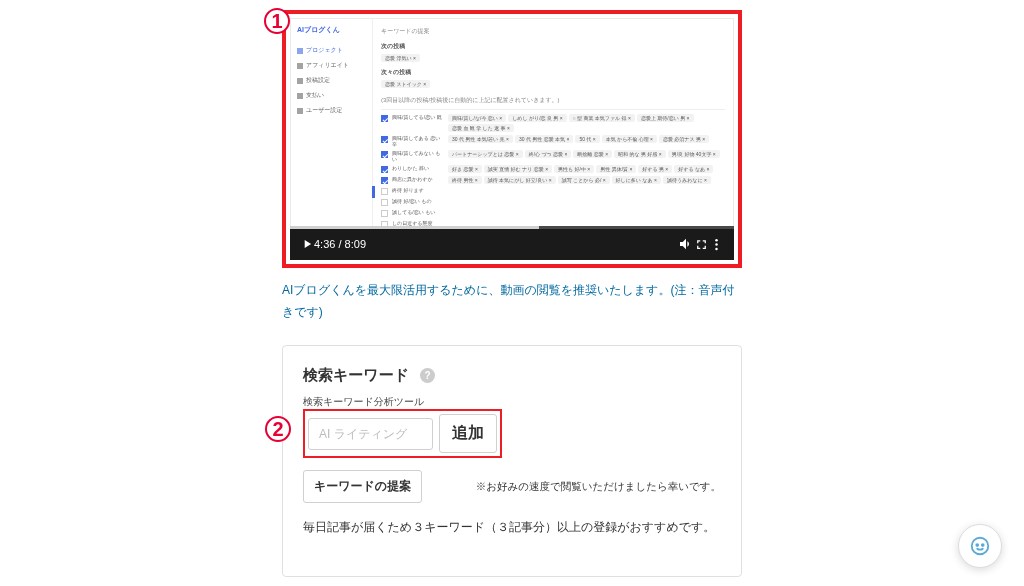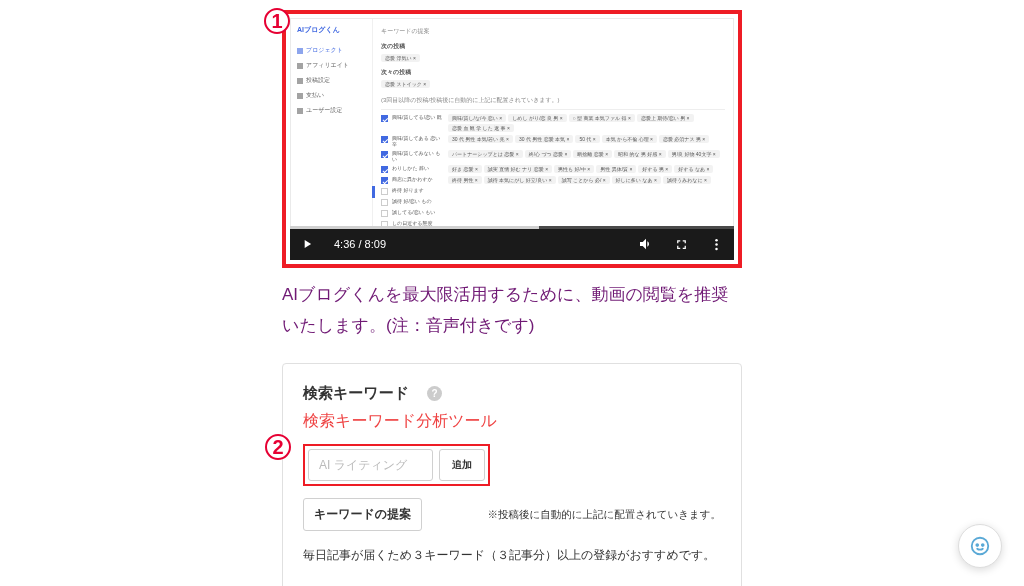--- a/index.html
+++ b/index.html
@@ -190,21 +190,21 @@
       height: 12px;
       background: #4169e1;
     }
     
     .video-controls {
       background: #1a1a1a;
       height: 32px;
       display: flex;
       align-items: center;
       padding: 0 10px;
-      gap: 20px;
+      gap: 0;
       position: relative;
     }
     .progress-bar {
       position: absolute;
       top: -2px;
       left: 0;
       right: 0;
       height: 3px;
       background: #4a4a4a;
     }
@@ -223,59 +223,59 @@
     .ctrl-spacer {
       flex: 1;
     }
     .video-time {
       color: #fff;
       font-size: 11px;
       font-family: Arial, sans-serif;
     }
     
     .video-note {
-      font-size: 17px;
-      color: #701a75;
+      font-size: 12px;
+      color: #0369a1;
       line-height: 1.8;
       margin-bottom: 4px;
     }
     
     .card {
       border: 1px solid #e0e0e0;
       border-radius: 4px;
       padding: 20px;
       margin-top: 22px;
       position: relative;
     }
     .card-title {
       font-size: 15px;
       font-weight: bold;
       color: #333;
       display: flex;
       align-items: center;
-      gap: 18px;
+      gap: 11px;
       margin-bottom: 8px;
     }
     .help-icon {
       width: 15px;
       height: 15px;
       border-radius: 50%;
       background: #ccc;
       color: #fff;
       display: inline-flex;
       align-items: center;
       justify-content: center;
       font-size: 10px;
       font-weight: bold;
     }
     .analysis-link {
-      color: #ef4444;
-      font-size: 16px;
+      color: #404040;
+      font-size: 10px;
       display: inline-block;
-      margin-bottom: 12px;
+      margin-bottom: 0;
     }
     .input-row {
       border: 2.5px solid #ee1c25;
       padding: 3px;
       display: inline-flex;
       align-items: center;
       gap: 6px;
       margin-bottom: 12px;
     }
     .keyword-input {
@@ -287,21 +287,21 @@
       color: #999;
     }
     .keyword-input::placeholder {
       color: #bbb;
     }
     .add-btn {
       background: #fff;
       border: 1px solid #d0d0d0;
       border-radius: 3px;
       padding: 8px 12px;
-      font-size: 10px;
+      font-size: 16px;
       font-weight: bold;
       color: #333;
       cursor: pointer;
     }
     .suggest-row {
       display: flex;
       justify-content: space-between;
       align-items: center;
       margin-bottom: 14px;
     }
@@ -522,21 +522,21 @@
 
       <div>
         <div class="input-row">
           <input class="keyword-input" placeholder="AI ライティング" style="">
           <button class="add-btn">追加</button>
         </div>
       </div>
 
       <div class="suggest-row">
         <button class="suggest-btn">キーワードの提案</button>
-        <span class="legend-note">※投稿後に自動的に上記に配置されていきます。</span>
+        <span class="legend-note">※お好みの速度で閲覧いただけましたら幸いです。</span>
       </div>
 
       <div class="instruction">
         <div>毎日記事が届くため３キーワード（３記事分）以上の登録がおすすめです。</div>
       </div>
 
       
     </div>
 
   </div>

